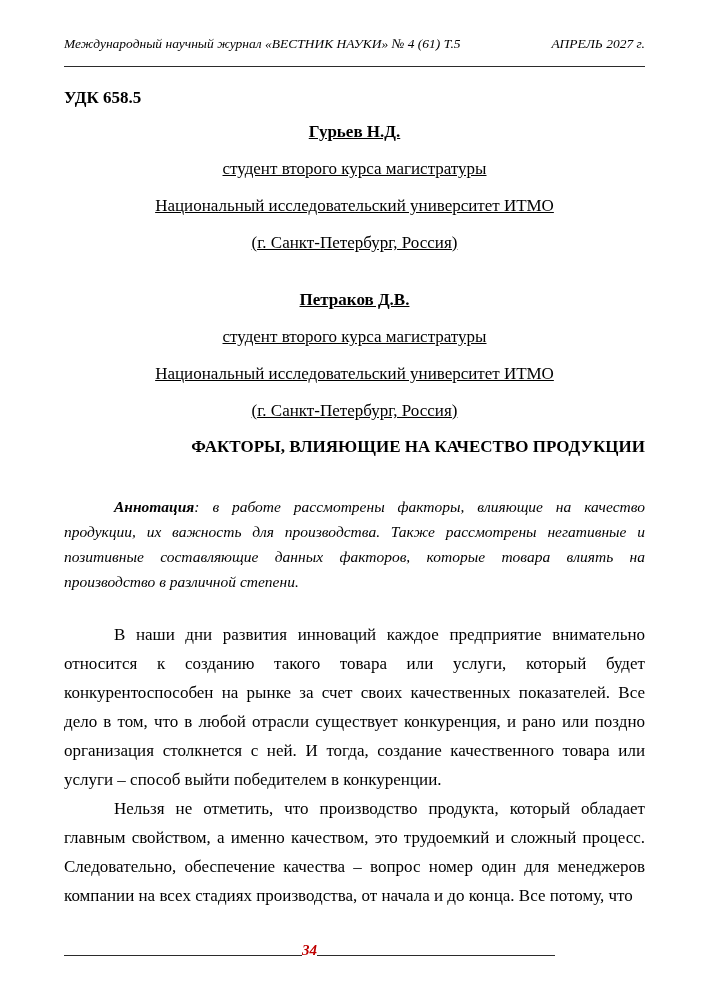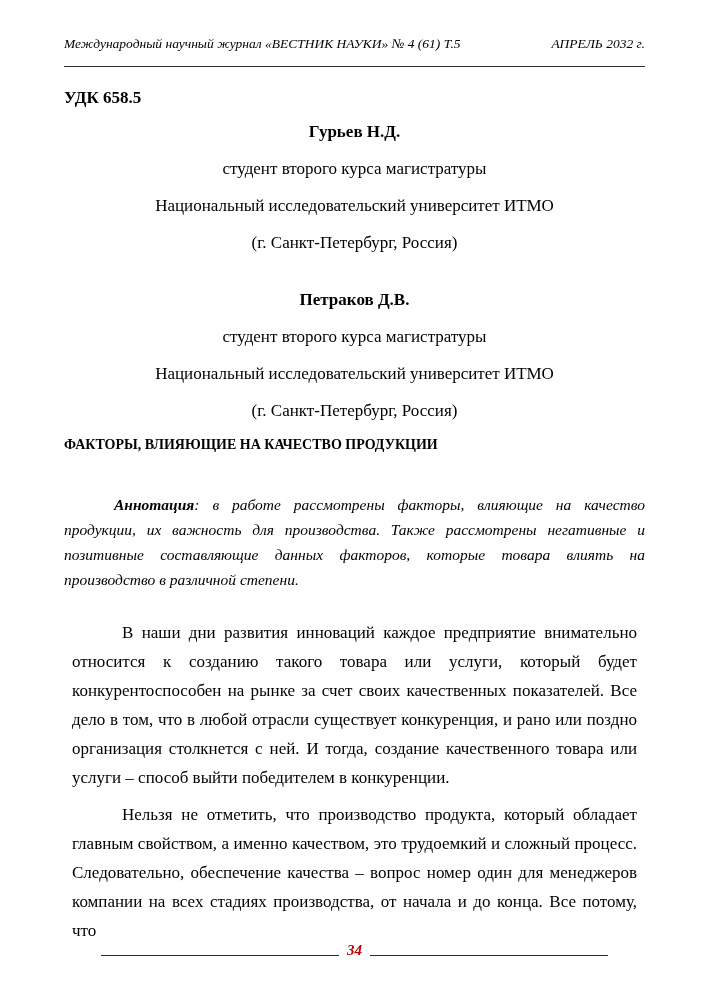--- a/index.html
+++ b/index.html
@@ -43,26 +43,26 @@
   }
   
   .author-block {
     text-align: center;
     font-size: 17px;
     line-height: 29px;
   }
   .author-block.first { margin-top: 9px; }
   .author-block.second { margin-top: 28px; }
   .author-name { font-weight: bold; }
-  .author-block div { margin: 8px; }
+  .author-block div { margin: 8px; text-decoration: underline; }
   
   .article-title {
-    text-align: left;
+    text-align: right;
     font-weight: bold;
-    font-size: 14px;
+    font-size: 17px;
     line-height: 22px;
   }
   
   .abstract, .keywords {
     font-style: italic;
     font-size: 15.5px;
     line-height: 25px;
     text-align: justify;
     text-indent: 50px;
   }
@@ -70,33 +70,32 @@
   .keywords { margin-top: 31px; }
   .run-label { font-weight: bold; margin-top: 14px; }
   
   .body-text {
     margin-top: 26px;
     font-size: 17px;
     line-height: 29px;
     text-align: justify;
   }
   .body-text p {
-    margin: 8px;
+    margin: 0;
     text-indent: 50px;
   }
   
   .page-footer {
     position: absolute;
     left: 64px;
     right: 64px;
     top: 941px;
     display: flex;
     align-items: flex-end;
-    justify-content: center;
-    gap: 8px;
+    justify-content: flex-start;
   }
   .footer-rule {
     height: 0;
     border-bottom: 1.4px solid #2b2b2b;
     width: 238px;
     margin-bottom: 3px;
   }
   .page-number {
     font-weight: bold;
     font-style: italic;
@@ -104,21 +103,21 @@
     line-height: 18px;
   }
 </style>
 </head>
 <body>
 
 <div class="page">
 
   <div class="running-header">
     <span>Международный научный журнал «ВЕСТНИК НАУКИ» № 4 (61) Т.5</span>
-    <span>АПРЕЛЬ 2032 г.</span>
+    <span>АПРЕЛЬ 2027 г.</span>
   </div>
   <div class="header-rule"></div>
 
   <div class="udc">УДК 658.5</div>
 
   <div class="author-block first">
     <div class="author-name">Гурьев Н.Д.</div>
     <div>студент второго курса магистратуры</div>
     <div>Национальный исследовательский университет ИТМО</div>
     <div>(г. Санкт-Петербург, Россия)</div>

